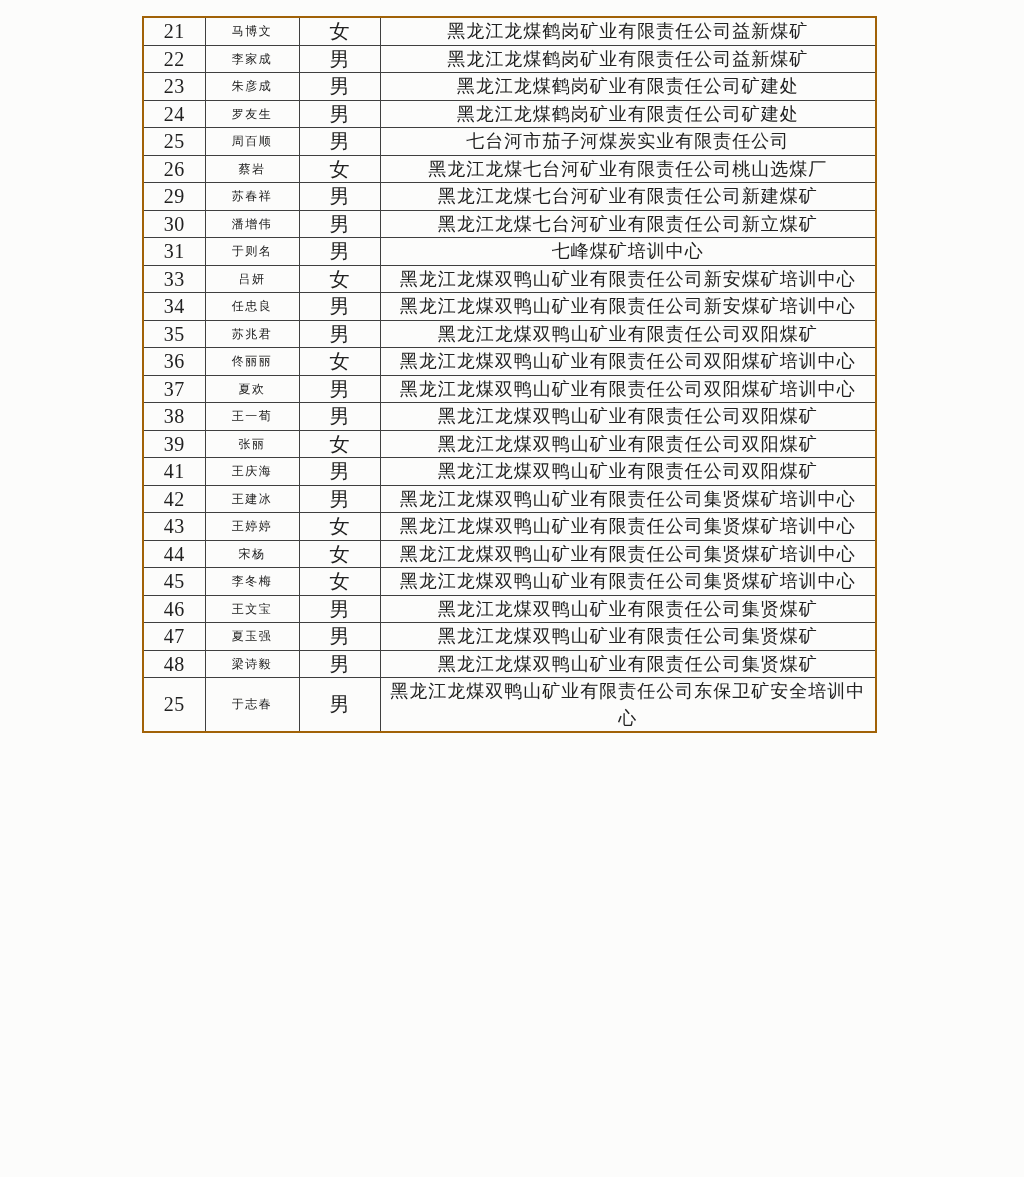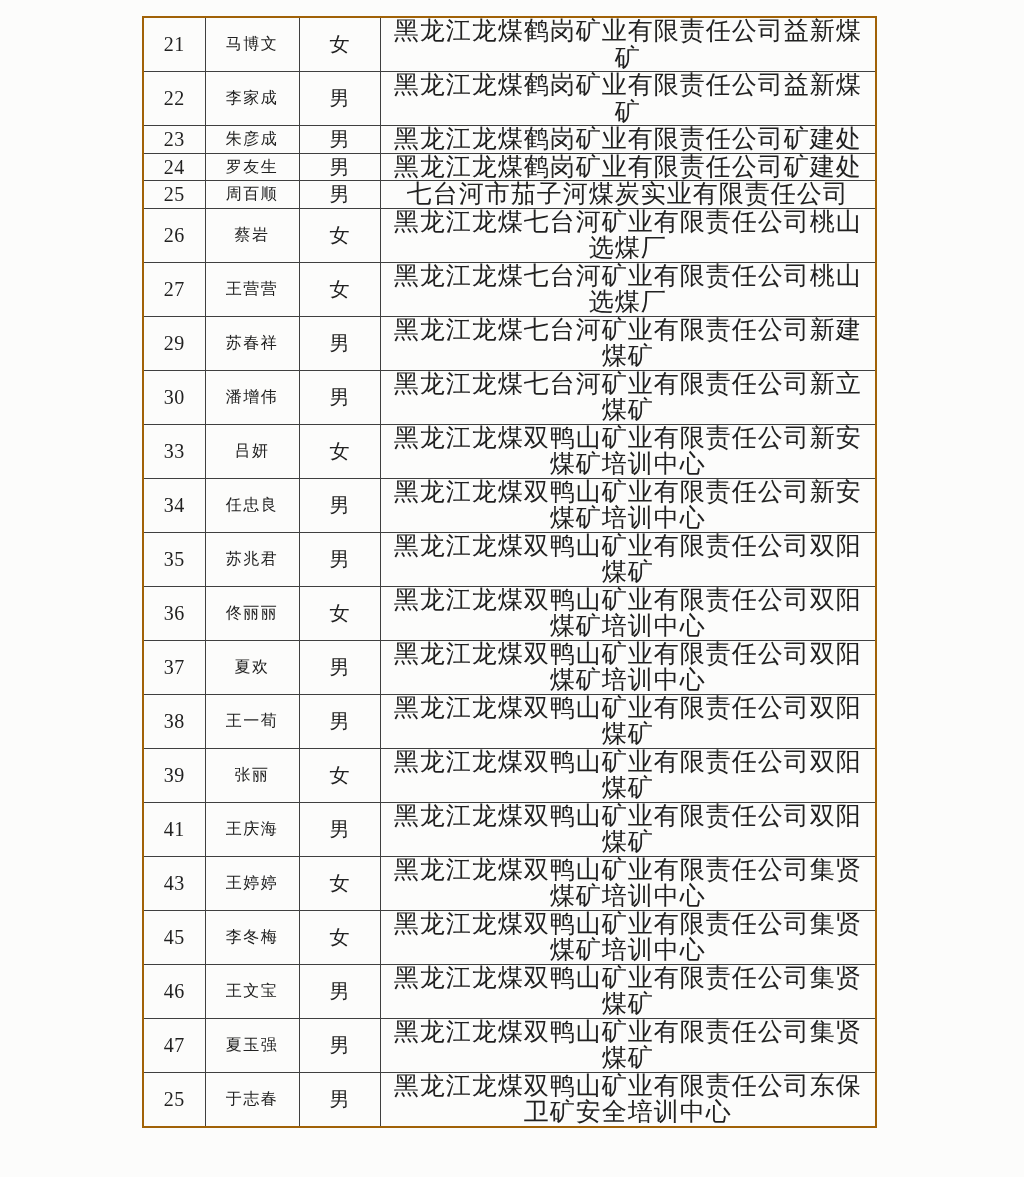--- a/index.html
+++ b/index.html
@@ -36,28 +36,28 @@
     height: 26px;
     padding: 0 4px;
     line-height: 26.5px;
     overflow: hidden;
   }
   td.no {
     font-size: 20px;
     letter-spacing: 0.5px;
   }
   td.name {
-    font-size: 16px;
+    font-size: 12px;
     letter-spacing: 1.5px;
   }
   td.gender {
     font-size: 20px;
   }
   td.org {
-    font-size: 25px;
+    font-size: 18px;
     letter-spacing: 1px;
     word-break: break-all;
   }
 </style>
 </head>
 <body>
 
 <div class="page">
   <table class="roster">
     <colgroup>
@@ -97,38 +97,38 @@
           <td class="gender">男</td>
           <td class="org">七台河市茄子河煤炭实业有限责任公司</td>
         </tr>
         <tr>
           <td class="no">26</td>
           <td class="name">蔡岩</td>
           <td class="gender">女</td>
           <td class="org">黑龙江龙煤七台河矿业有限责任公司桃山选煤厂</td>
         </tr>
         <tr>
-          <td class="no">27</td>
-          <td class="name">王营营</td>
-          <td class="gender">女</td>
-          <td class="org">黑龙江龙煤七台河矿业有限责任公司桃山选煤厂</td>
-        </tr>
-        <tr>
           <td class="no">29</td>
           <td class="name">苏春祥</td>
           <td class="gender">男</td>
           <td class="org">黑龙江龙煤七台河矿业有限责任公司新建煤矿</td>
         </tr>
         <tr>
           <td class="no">30</td>
           <td class="name">潘增伟</td>
           <td class="gender">男</td>
           <td class="org">黑龙江龙煤七台河矿业有限责任公司新立煤矿</td>
         </tr>
         <tr>
+          <td class="no">31</td>
+          <td class="name">于则名</td>
+          <td class="gender">男</td>
+          <td class="org">七峰煤矿培训中心</td>
+        </tr>
+        <tr>
           <td class="no">33</td>
           <td class="name">吕妍</td>
           <td class="gender">女</td>
           <td class="org">黑龙江龙煤双鸭山矿业有限责任公司新安煤矿培训中心</td>
         </tr>
         <tr>
           <td class="no">34</td>
           <td class="name">任忠良</td>
           <td class="gender">男</td>
           <td class="org">黑龙江龙煤双鸭山矿业有限责任公司新安煤矿培训中心</td>
@@ -163,40 +163,58 @@
           <td class="gender">女</td>
           <td class="org">黑龙江龙煤双鸭山矿业有限责任公司双阳煤矿</td>
         </tr>
         <tr>
           <td class="no">41</td>
           <td class="name">王庆海</td>
           <td class="gender">男</td>
           <td class="org">黑龙江龙煤双鸭山矿业有限责任公司双阳煤矿</td>
         </tr>
         <tr>
+          <td class="no">42</td>
+          <td class="name">王建冰</td>
+          <td class="gender">男</td>
+          <td class="org">黑龙江龙煤双鸭山矿业有限责任公司集贤煤矿培训中心</td>
+        </tr>
+        <tr>
           <td class="no">43</td>
           <td class="name">王婷婷</td>
           <td class="gender">女</td>
           <td class="org">黑龙江龙煤双鸭山矿业有限责任公司集贤煤矿培训中心</td>
         </tr>
         <tr>
+          <td class="no">44</td>
+          <td class="name">宋杨</td>
+          <td class="gender">女</td>
+          <td class="org">黑龙江龙煤双鸭山矿业有限责任公司集贤煤矿培训中心</td>
+        </tr>
+        <tr>
           <td class="no">45</td>
           <td class="name">李冬梅</td>
           <td class="gender">女</td>
           <td class="org">黑龙江龙煤双鸭山矿业有限责任公司集贤煤矿培训中心</td>
         </tr>
         <tr>
           <td class="no">46</td>
           <td class="name">王文宝</td>
           <td class="gender">男</td>
           <td class="org">黑龙江龙煤双鸭山矿业有限责任公司集贤煤矿</td>
         </tr>
         <tr>
           <td class="no">47</td>
           <td class="name">夏玉强</td>
+          <td class="gender">男</td>
+          <td class="org">黑龙江龙煤双鸭山矿业有限责任公司集贤煤矿</td>
+        </tr>
+        <tr>
+          <td class="no">48</td>
+          <td class="name">梁诗毅</td>
           <td class="gender">男</td>
           <td class="org">黑龙江龙煤双鸭山矿业有限责任公司集贤煤矿</td>
         </tr>
         <tr>
           <td class="no">25</td>
           <td class="name">于志春</td>
           <td class="gender">男</td>
           <td class="org">黑龙江龙煤双鸭山矿业有限责任公司东保卫矿安全培训中心</td>
         </tr>
       </tbody>

